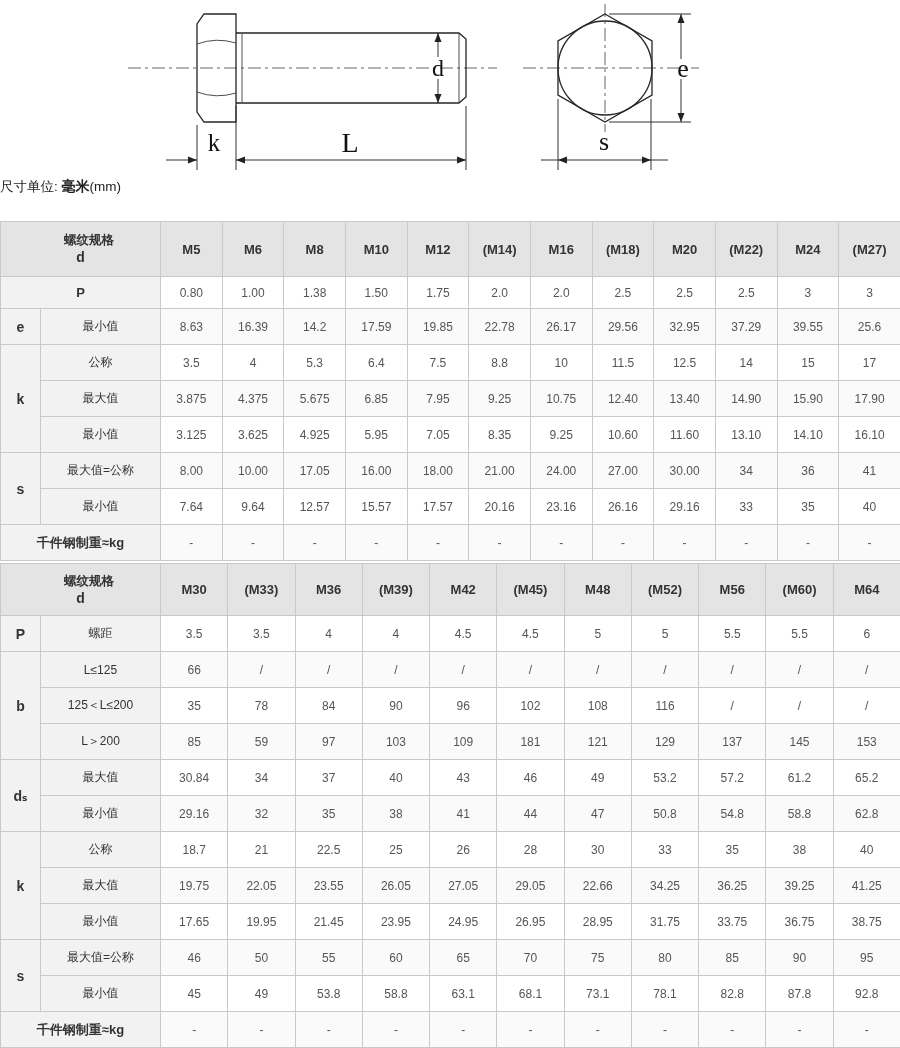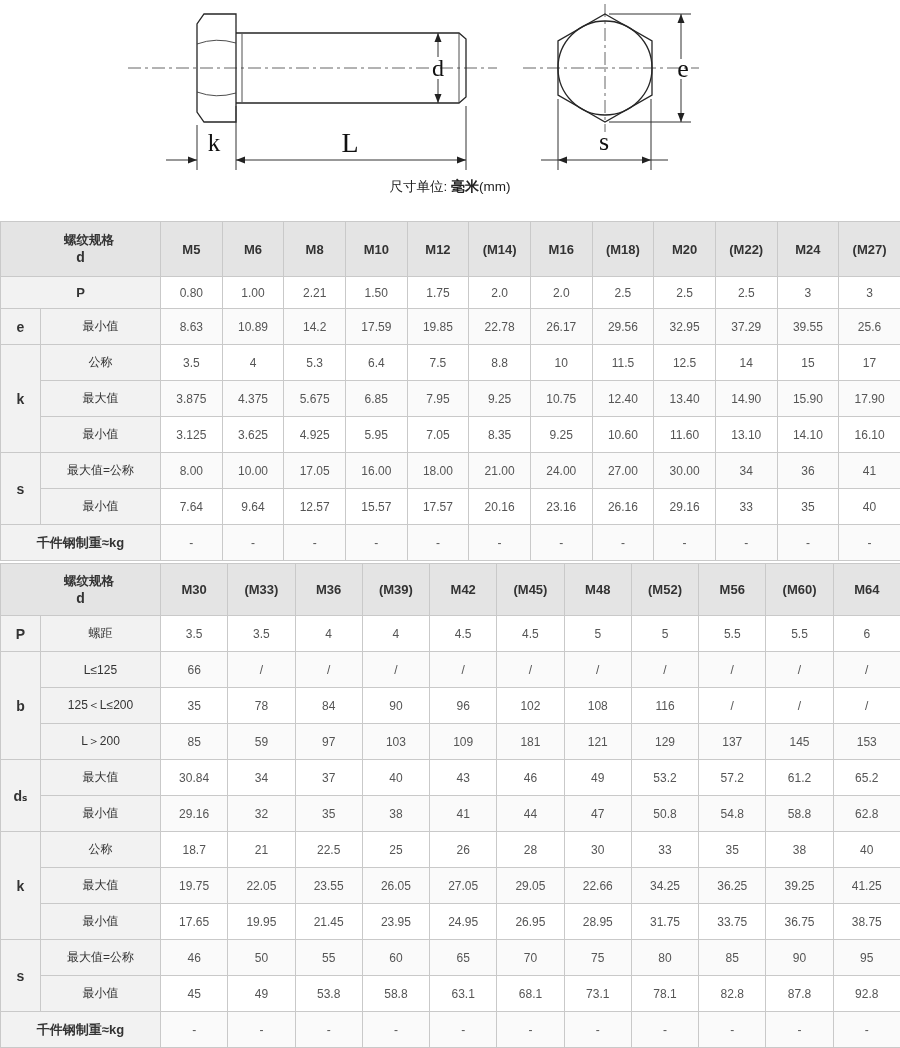--- a/index.html
+++ b/index.html
@@ -9,21 +9,21 @@
 
   
   .diagram { width:900px; height:212px; position:relative; }
   .diagram svg { display:block; }
   .diagram .outline  { stroke:#262626; stroke-width:1.3; fill:none; }
   .diagram .thin     { stroke:#3a3a3a; stroke-width:0.9; fill:none; }
   .diagram .dim      { stroke:#333; stroke-width:1; fill:none; }
   .diagram .cl       { stroke:#555; stroke-width:0.9; fill:none; stroke-dasharray:13 4 3 4; }
   .diagram .arrow    { fill:#222; stroke:none; }
   .diagram text      { font-family:"Liberation Serif","DejaVu Serif",serif; fill:#111; }
-  .caption { text-align:center; font-size:13.5px; color:#222; margin-top:0px; }
+  .caption { font-size:13.5px; color:#222; margin-top:0px; }
   .caption b { font-size:14px; }
 
   
   table { border-collapse:collapse; width:900px; table-layout:fixed; background:#fff; }
   #t1 { margin-top:9px; }
   #t2 { margin-top:2px; }
   td, th { border:1px solid #c9c9c9; text-align:center; vertical-align:middle; padding:1px 0; overflow:hidden; }
   table { border:1px solid #b7b7b7; }
   thead th { background:#e4e4e4; font-weight:bold; font-size:13px; color:#333; }
   #t1 thead tr { height:55px; }
@@ -134,36 +134,36 @@
           <th>(M22)</th>
           <th>M24</th>
           <th>(M27)</th>
         </tr>
       </thead>
       <tbody>
         <tr>
           <td colspan="2" class="span-cell bold">P</td>
           <td class="v-cell">0.80</td>
           <td class="v-cell">1.00</td>
-          <td class="v-cell">2.21</td>
+          <td class="v-cell">1.38</td>
           <td class="v-cell">1.50</td>
           <td class="v-cell">1.75</td>
           <td class="v-cell">2.0</td>
           <td class="v-cell">2.0</td>
           <td class="v-cell">2.5</td>
           <td class="v-cell">2.5</td>
           <td class="v-cell">2.5</td>
           <td class="v-cell">3</td>
           <td class="v-cell">3</td>
         </tr>
         <tr>
           <td rowspan="1" class="g-cell">e</td>
           <td class="sub-cell">最小值</td>
           <td class="v-cell">8.63</td>
-          <td class="v-cell">10.89</td>
+          <td class="v-cell">16.39</td>
           <td class="v-cell">14.2</td>
           <td class="v-cell">17.59</td>
           <td class="v-cell">19.85</td>
           <td class="v-cell">22.78</td>
           <td class="v-cell">26.17</td>
           <td class="v-cell">29.56</td>
           <td class="v-cell">32.95</td>
           <td class="v-cell">37.29</td>
           <td class="v-cell">39.55</td>
           <td class="v-cell">25.6</td>

